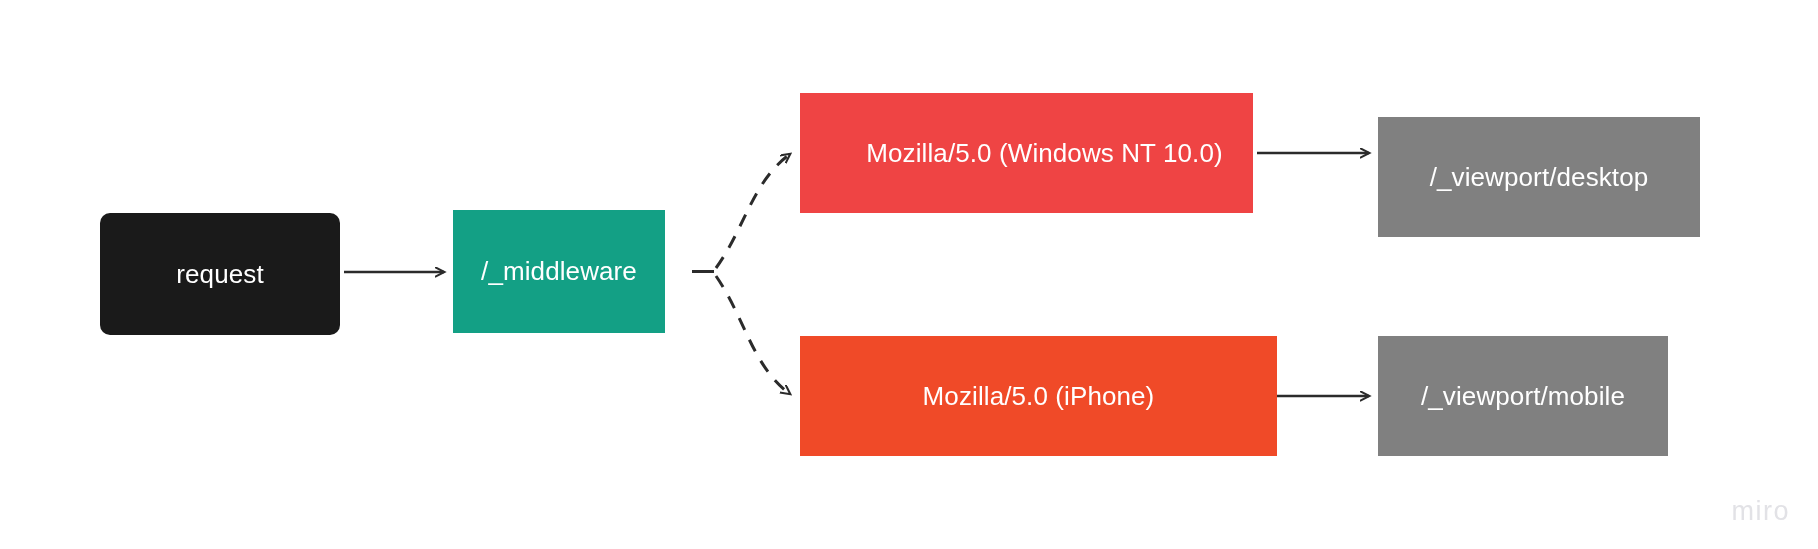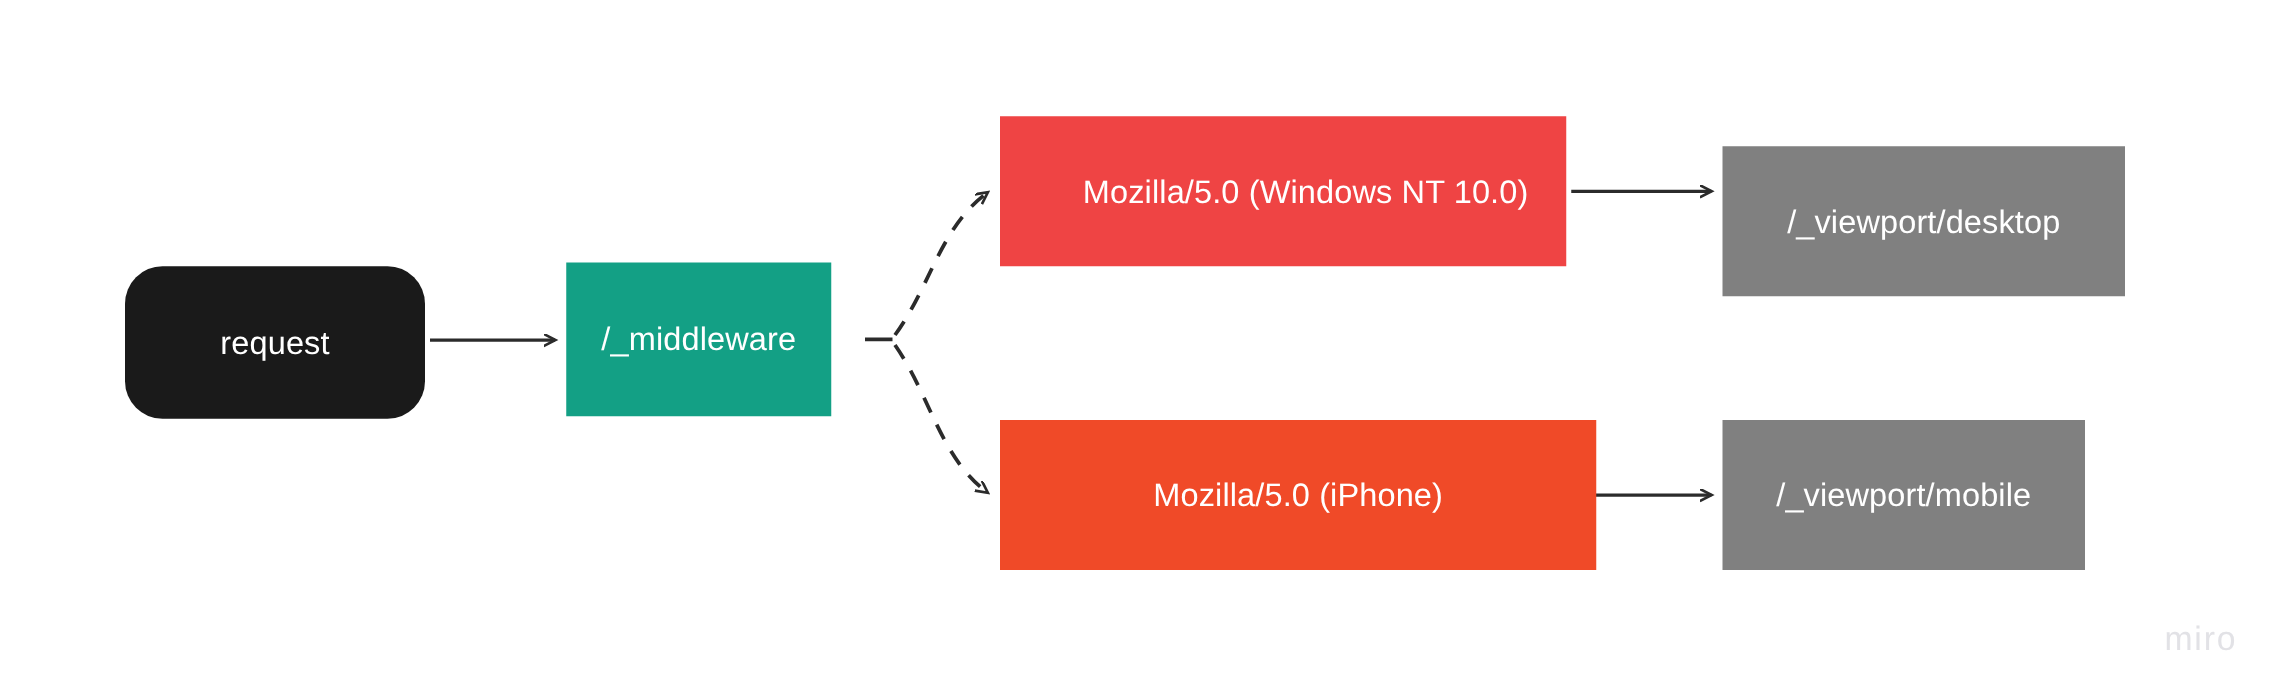--- a/index.html
+++ b/index.html
@@ -42,21 +42,21 @@
     letter-spacing: 0.1px;
     padding: 4px 10px;
     z-index: 2;
   }
   .node-request {
     left: 100px;
     top: 213px;
     width: 240px;
     height: 122px;
     background: #1a1a1a;
-    border-radius: 30px;
+    border-radius: 10px;
   }
   .node-middleware {
     left: 453px;
     top: 210px;
     width: 212px;
     height: 123px;
     background: #13a085;
   }
   .node-ua-desktop {
     left: 800px;

